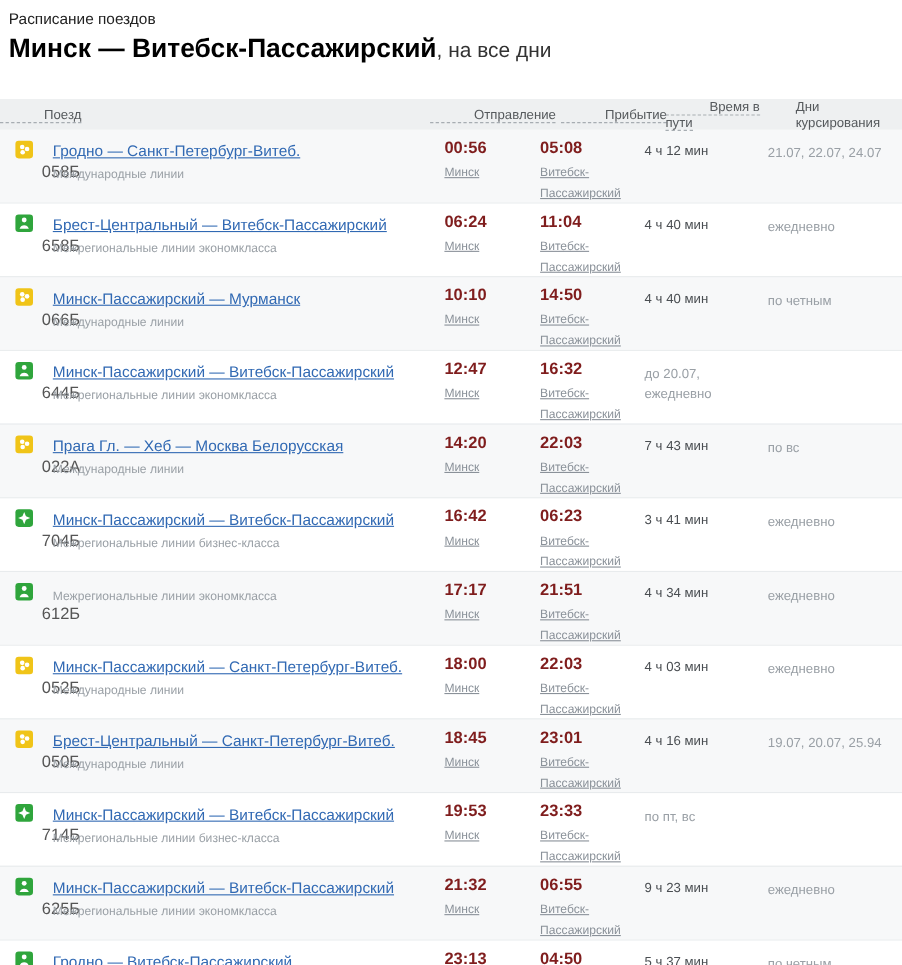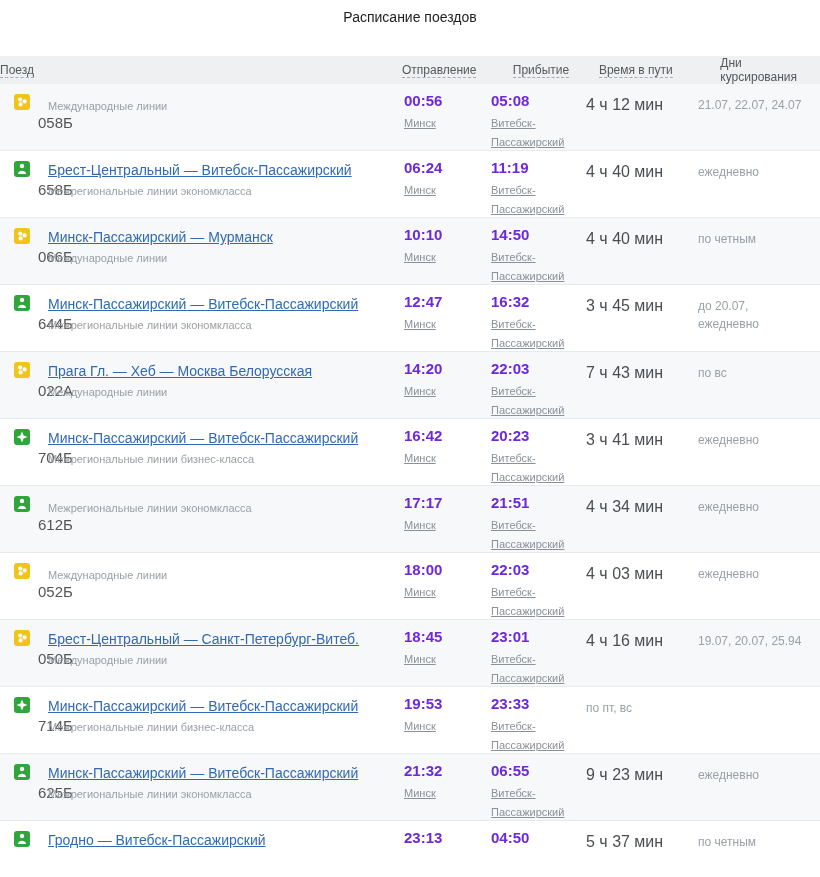--- a/index.html
+++ b/index.html
@@ -6,37 +6,37 @@
   html, body { background: #fff; }
   body {
     font-family: "Liberation Sans", "DejaVu Sans", sans-serif;
     width: 820px;
     color: #222;
   }
   .page { width: 820px; min-height: 877px; background: #fff; }
 
   
   .page-header { padding: 8px 8px 0 8px; }
-  .breadcrumb { font-size: 14px; color: #222; line-height: 1.3; text-align: center; }
+  .breadcrumb { font-size: 14px; color: #222; line-height: 1.3; }
   .page-title { margin-top: 4px; font-size: 24px; color: #000; line-height: 1.25; font-weight: normal; }
   .page-title .title-bold { font-weight: bold; }
   .page-title .title-suffix { font-size: 19px; color: #333; }
 
   
   .thead {
     margin-top: 30px;
     background: #eef0f1;
     height: 28px;
     display: flex;
     align-items: center;
     font-size: 12px;
     color: #55595c;
   }
   .thead .col { padding: 0; }
-  .th-link { cursor: pointer; border-bottom: 1px dashed #a7adb2; }
+  .th-link { cursor: pointer; border-bottom: 1px dashed #a7adb2; padding-left: 40px; }
   .col-train    { width: 404px; padding-left: 14px; }
   .col-dep      { width: 87px; margin-left: 36px; }
   .col-arr      { width: 95px; margin-left: 32px; }
   .col-dur      { width: 112px; }
   .col-days     { width: 110px; margin-left: 20px; }
 
   .row {
     display: flex;
     min-height: 60px;
     border-top: 1px solid #e8ebed;
@@ -64,37 +64,38 @@
   .train-main { padding-left: 4px; }
   .train-title {
     font-size: 14px; color: #3169b3; text-decoration: underline; cursor: pointer;
     line-height: 1.3; display: inline;
   }
   .train-category { margin-top: 6px; font-size: 11px; color: #9aa0a6; }
 
   .cell-dep, .cell-arr { padding-top: 8px; }
   .cell-dep { width: 87px; }
   .cell-arr { width: 95px; padding-right: 10px; }
-  .time { font-size: 15px; font-weight: bold; color: #6d28d9; }
+  .time { font-size: 15px; font-weight: bold; color: #7f1d1d; }
   .station {
     display: inline; margin-top: 21px; font-size: 11px; color: #8a9199;
     text-decoration: underline; cursor: pointer; line-height: 1.5;
   }
   .station-wrap { margin-top: 4px; }
 
-  .cell-dur { width: 112px; padding-top: 12px; font-size: 16px; color: #4a4e52; }
+  .cell-dur { width: 112px; padding-top: 12px; font-size: 12px; color: #4a4e52; }
   .cell-days { width: 110px; padding-top: 12px; padding-right: 6px; font-size: 12px; color: #9aa0a6; line-height: 1.5; }
 </style>
 </head>
 <body>
 
 <div class="page">
 
   <div class="page-header">
     <div class="breadcrumb">Расписание поездов</div>
+    <h1 class="page-title"><span class="title-bold">Минск — Витебск-Пассажирский</span><span class="title-suffix">, на все дни</span></h1>
   </div>
 
   <div class="thead">
     <div class="col col-train"><span class="th-link">Поезд</span></div>
     <div class="col col-dep"><span class="th-link">Отправление</span></div>
     <div class="col col-arr"><span class="th-link">Прибытие</span></div>
     <div class="col col-dur"><span class="th-link">Время в пути</span></div>
     <div class="col col-days"><span>Дни курсирования</span></div>
   </div>
 
@@ -106,20 +107,21 @@
             <svg class="glyph-clover" viewBox="0 0 16 16" xmlns="http://www.w3.org/2000/svg">
               <circle cx="6.2" cy="5.6" r="2.1" fill="#fff"></circle>
               <circle cx="10.6" cy="7.4" r="2.1" fill="#fff"></circle>
               <circle cx="6.6" cy="10.4" r="2.1" fill="#fff"></circle>
             </svg>
 
           </span>
           <span class="train-number">058Б</span>
         </div>
         <div class="train-main">
+          <a class="train-title">Гродно — Санкт-Петербург-Витеб.</a>
           <div class="train-category">Международные линии</div>
         </div>
       </div>
       <div class="cell-dep">
         <div class="time">00:56</div>
         <div class="station-wrap"><a class="station">Минск</a></div>
       </div>
       <div class="cell-arr">
         <div class="time">05:08</div>
         <div class="station-wrap"><a class="station">Витебск-Пассажирский</a></div>
@@ -144,21 +146,21 @@
         <div class="train-main">
           <a class="train-title">Брест-Центральный — Витебск-Пассажирский</a>
           <div class="train-category">Межрегиональные линии экономкласса</div>
         </div>
       </div>
       <div class="cell-dep">
         <div class="time">06:24</div>
         <div class="station-wrap"><a class="station">Минск</a></div>
       </div>
       <div class="cell-arr">
-        <div class="time">11:19</div>
+        <div class="time">11:04</div>
         <div class="station-wrap"><a class="station">Витебск-Пассажирский</a></div>
       </div>
       <div class="cell-dur">4 ч 40 мин</div>
       <div class="cell-days">ежедневно</div>
     </div>
 
     <div class="row">
       <div class="cell-train">
         <div class="icon-wrap">
           <span class="train-icon icon-international">
@@ -207,21 +209,20 @@
         </div>
       </div>
       <div class="cell-dep">
         <div class="time">12:47</div>
         <div class="station-wrap"><a class="station">Минск</a></div>
       </div>
       <div class="cell-arr">
         <div class="time">16:32</div>
         <div class="station-wrap"><a class="station">Витебск-Пассажирский</a></div>
       </div>
-      <div class="cell-dur">3 ч 45 мин</div>
       <div class="cell-days">до 20.07, ежедневно</div>
     </div>
 
     <div class="row">
       <div class="cell-train">
         <div class="icon-wrap">
           <span class="train-icon icon-international">
             <svg class="glyph-clover" viewBox="0 0 16 16" xmlns="http://www.w3.org/2000/svg">
               <circle cx="6.2" cy="5.6" r="2.1" fill="#fff"></circle>
               <circle cx="10.6" cy="7.4" r="2.1" fill="#fff"></circle>
@@ -262,21 +263,21 @@
         <div class="train-main">
           <a class="train-title">Минск-Пассажирский — Витебск-Пассажирский</a>
           <div class="train-category">Межрегиональные линии бизнес-класса</div>
         </div>
       </div>
       <div class="cell-dep">
         <div class="time">16:42</div>
         <div class="station-wrap"><a class="station">Минск</a></div>
       </div>
       <div class="cell-arr">
-        <div class="time">20:23</div>
+        <div class="time">06:23</div>
         <div class="station-wrap"><a class="station">Витебск-Пассажирский</a></div>
       </div>
       <div class="cell-dur">3 ч 41 мин</div>
       <div class="cell-days">ежедневно</div>
     </div>
 
     <div class="row">
       <div class="cell-train">
         <div class="icon-wrap">
           <span class="train-icon icon-economy">
@@ -312,20 +313,21 @@
             <svg class="glyph-clover" viewBox="0 0 16 16" xmlns="http://www.w3.org/2000/svg">
               <circle cx="6.2" cy="5.6" r="2.1" fill="#fff"></circle>
               <circle cx="10.6" cy="7.4" r="2.1" fill="#fff"></circle>
               <circle cx="6.6" cy="10.4" r="2.1" fill="#fff"></circle>
             </svg>
 
           </span>
           <span class="train-number">052Б</span>
         </div>
         <div class="train-main">
+          <a class="train-title">Минск-Пассажирский — Санкт-Петербург-Витеб.</a>
           <div class="train-category">Международные линии</div>
         </div>
       </div>
       <div class="cell-dep">
         <div class="time">18:00</div>
         <div class="station-wrap"><a class="station">Минск</a></div>
       </div>
       <div class="cell-arr">
         <div class="time">22:03</div>
         <div class="station-wrap"><a class="station">Витебск-Пассажирский</a></div>

